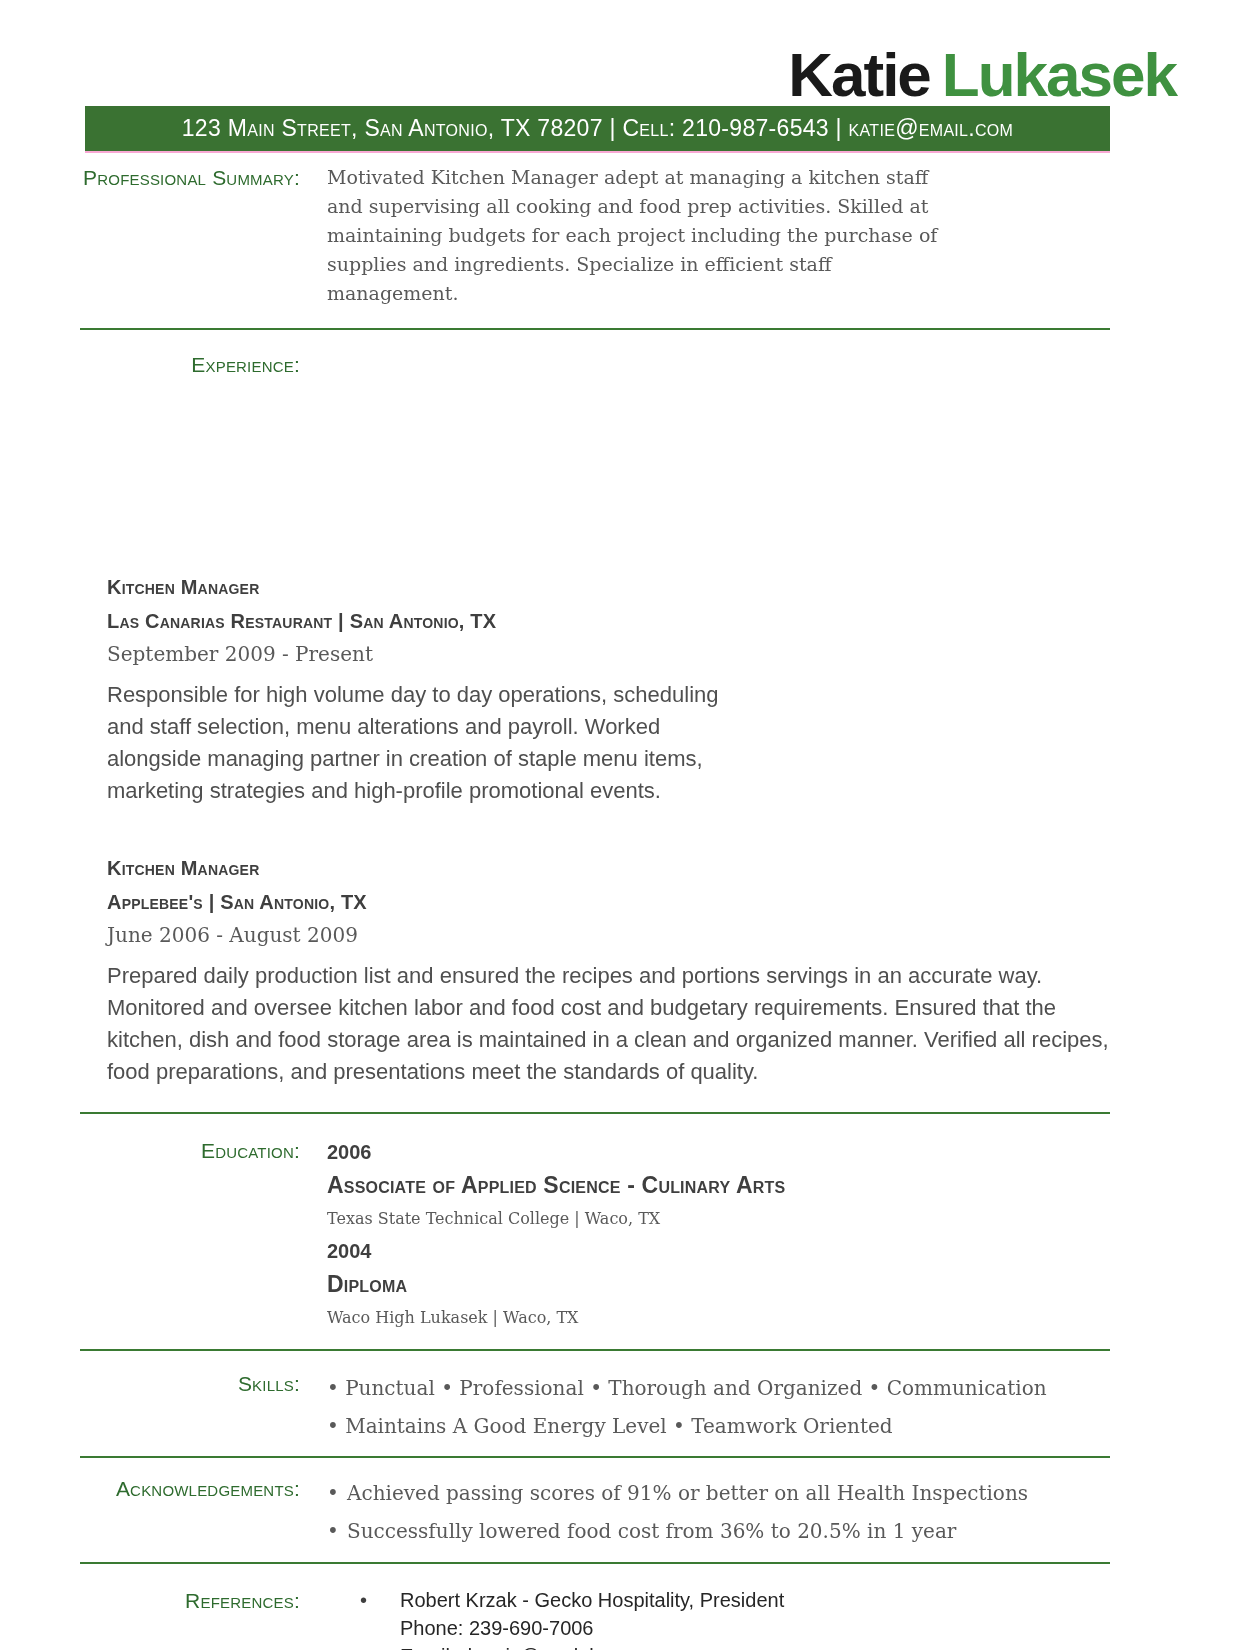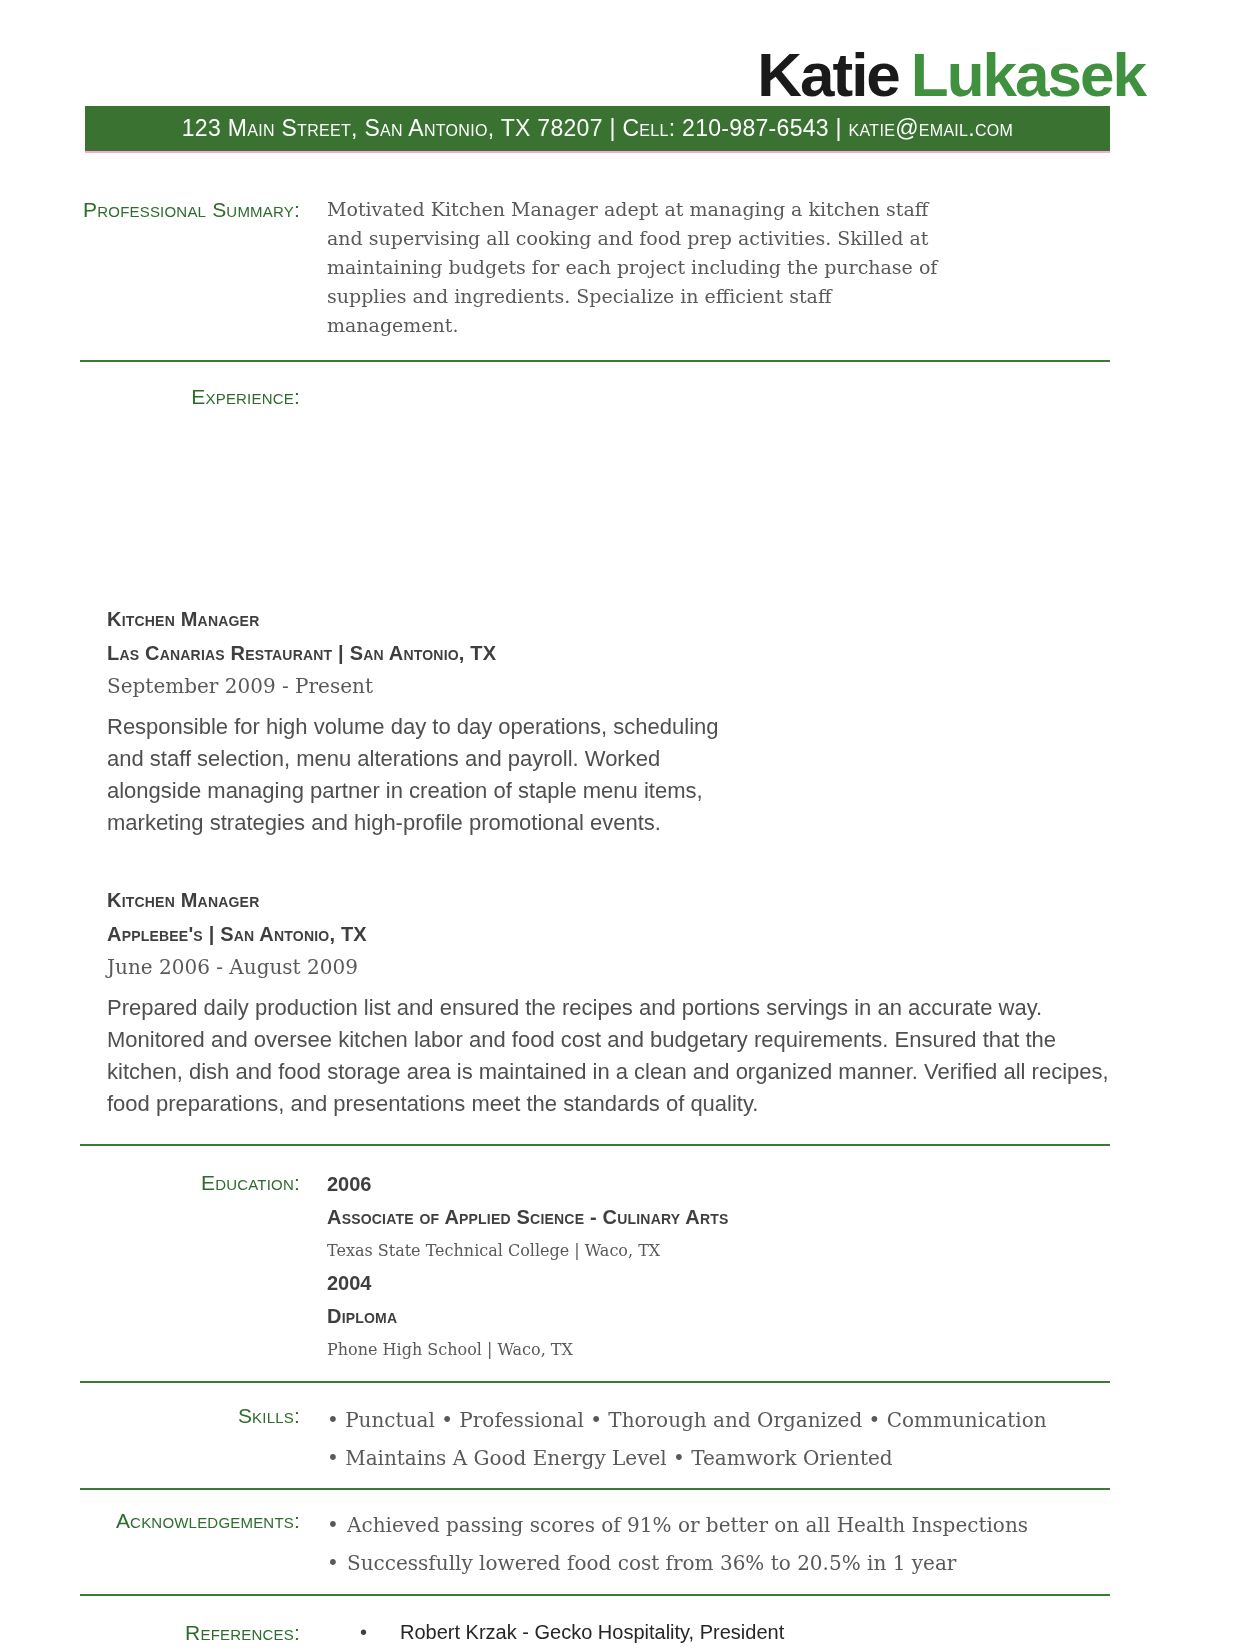--- a/index.html
+++ b/index.html
@@ -10,21 +10,21 @@
     height: 1650px;
     margin: 0 auto;
     background: #ffffff;
     font-family: "Liberation Sans", sans-serif;
     overflow: hidden;
   }
 
   
   .name-block {
     margin-top: 44px;
-    margin-right: 102px;
+    margin-right: 71px;
     text-align: right;
     font-size: 62px;
     font-weight: bold;
     letter-spacing: -2px;
     line-height: 1.0;
     white-space: nowrap;
   }
   .name-first { color: #1a1a1a; }
   .name-last  { color: #3f9140; margin-left: 12px; }
 
@@ -63,21 +63,21 @@
   .serif {
     font-family: "DejaVu Serif", "Liberation Serif", serif;
     color: #595959;
   }
   .summary-text {
     font-size: 19px;
     line-height: 29px;
     max-width: 612px;
   }
 
-  .sec-summary { padding-top: 42px; padding-bottom: 20px; }
+  .sec-summary { padding-top: 10px; padding-bottom: 20px; }
   .sec-experience { padding-top: 20px; padding-bottom: 24px; flex-direction: column; }
   .sec-education { padding-top: 22px; padding-bottom: 15px; }
   .sec-skills { padding-top: 18px; padding-bottom: 11px; }
   .sec-ack { padding-top: 16px; padding-bottom: 12px; }
   .sec-references { padding-top: 22px; padding-bottom: 20px; }
 
   
   .job + .job { margin-top: 44px; }
   .job-title, .job-company {
     color: #3f3f3f;
@@ -103,21 +103,21 @@
   .edu-year {
     color: #3f3f3f;
     font-weight: bold;
     font-size: 20px;
     line-height: 33px;
   }
   .edu-degree {
     color: #3f3f3f;
     font-weight: bold;
     font-variant: small-caps;
-    font-size: 20px;
+    font-size: 23px;
     line-height: 33px;
     letter-spacing: 0.2px;
   }
   .edu-school {
     font-size: 16px;
     line-height: 33px;
   }
 
   
   .skills-line {
@@ -198,21 +198,21 @@
       <div class="label-col">Education:</div>
       <div class="body-col">
         <div>
           <div class="edu-year">2006</div>
           <div class="edu-degree">Associate of Applied Science - Culinary Arts</div>
           <div class="serif edu-school">Texas State Technical College | Waco, TX</div>
         </div>
         <div>
           <div class="edu-year">2004</div>
           <div class="edu-degree">Diploma</div>
-          <div class="serif edu-school">Phone High School | Waco, TX</div>
+          <div class="serif edu-school">Waco High Lukasek | Waco, TX</div>
         </div>
       </div>
     </div>
 
     <div class="divider"></div>
 
     <div class="section sec-skills">
       <div class="label-col">Skills:</div>
       <div class="body-col">
         <div class="serif skills-line">• Punctual • Professional • Thorough and Organized • Communication</div>

